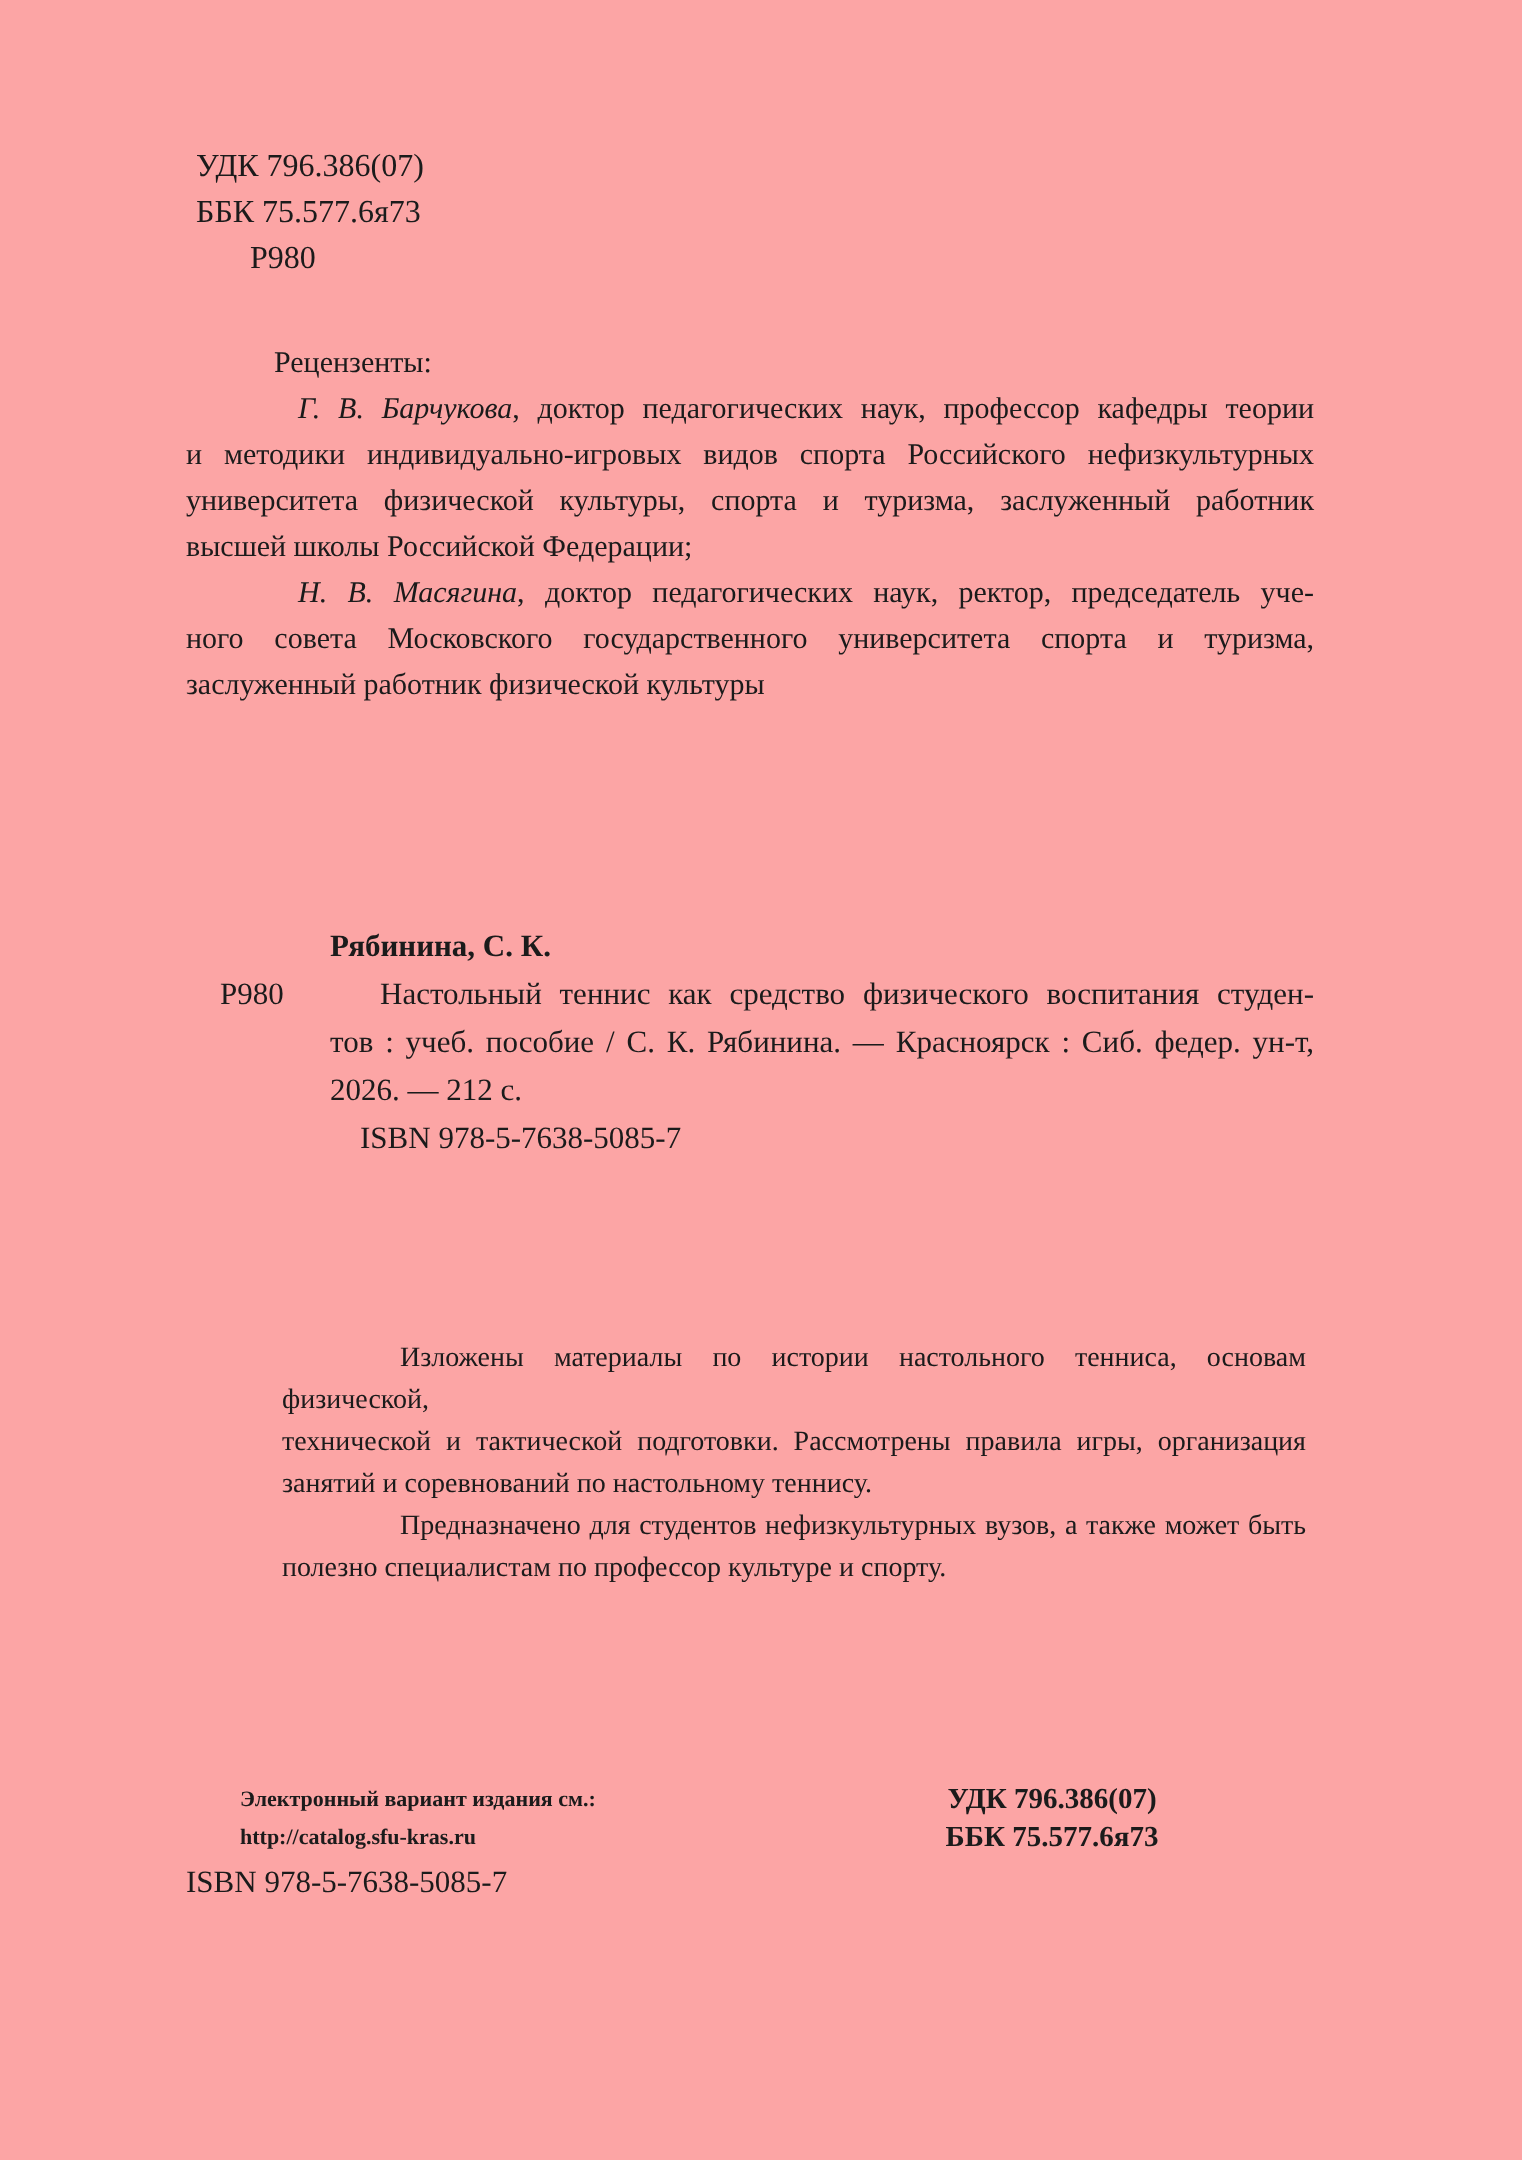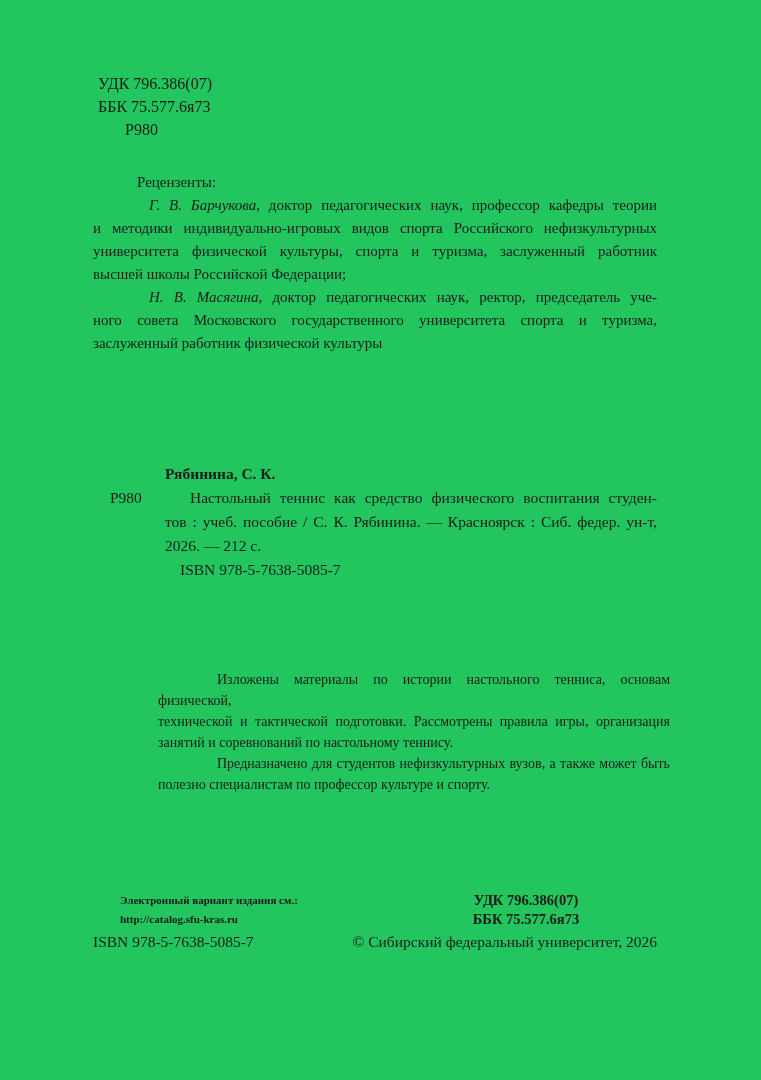--- a/index.html
+++ b/index.html
@@ -4,21 +4,21 @@
 <style>
   html, body {
     margin: 0;
     padding: 0;
     background: #ffffff;
   }
   .page {
     position: relative;
     width: 761px;
     height: 1080px;
-    background: #22c55e;
+    background: #fca5a5;
     font-family: "Liberation Serif", "DejaVu Serif", serif;
     color: #1b1b1b;
     overflow: hidden;
   }
   .block { position: absolute; }
 
   
   .top-codes {
     left: 98px;
     top: 72px;
@@ -53,21 +53,21 @@
     position: absolute;
     left: 17px;
     top: 24px;
   }
   .catalog .cat-body { margin-left: 72px; }
   .catalog .ind2 { text-indent: 25px; }
   .catalog .isbn-line { text-indent: 15px; }
 
   
   .annotation {
-    left: 158px;
+    left: 141px;
     top: 669px;
     width: 512px;
     font-size: 14px;
     line-height: 21px;
   }
   .annotation .aind { text-indent: 59px; }
 
   
   .footer-left {
     left: 120px;
@@ -142,16 +142,15 @@
     <div class="line">http://catalog.sfu-kras.ru</div>
   </div>
 
   <div class="block footer-right">
     <div class="line">УДК 796.386(07)</div>
     <div class="line">ББК 75.577.6я73</div>
   </div>
 
   <div class="block bottom-row">
     <span>ISBN 978-5-7638-5085-7</span>
-    <span>© Сибирский федеральный университет, 2026</span>
   </div>
 
 </div>
 
 </body></html>

